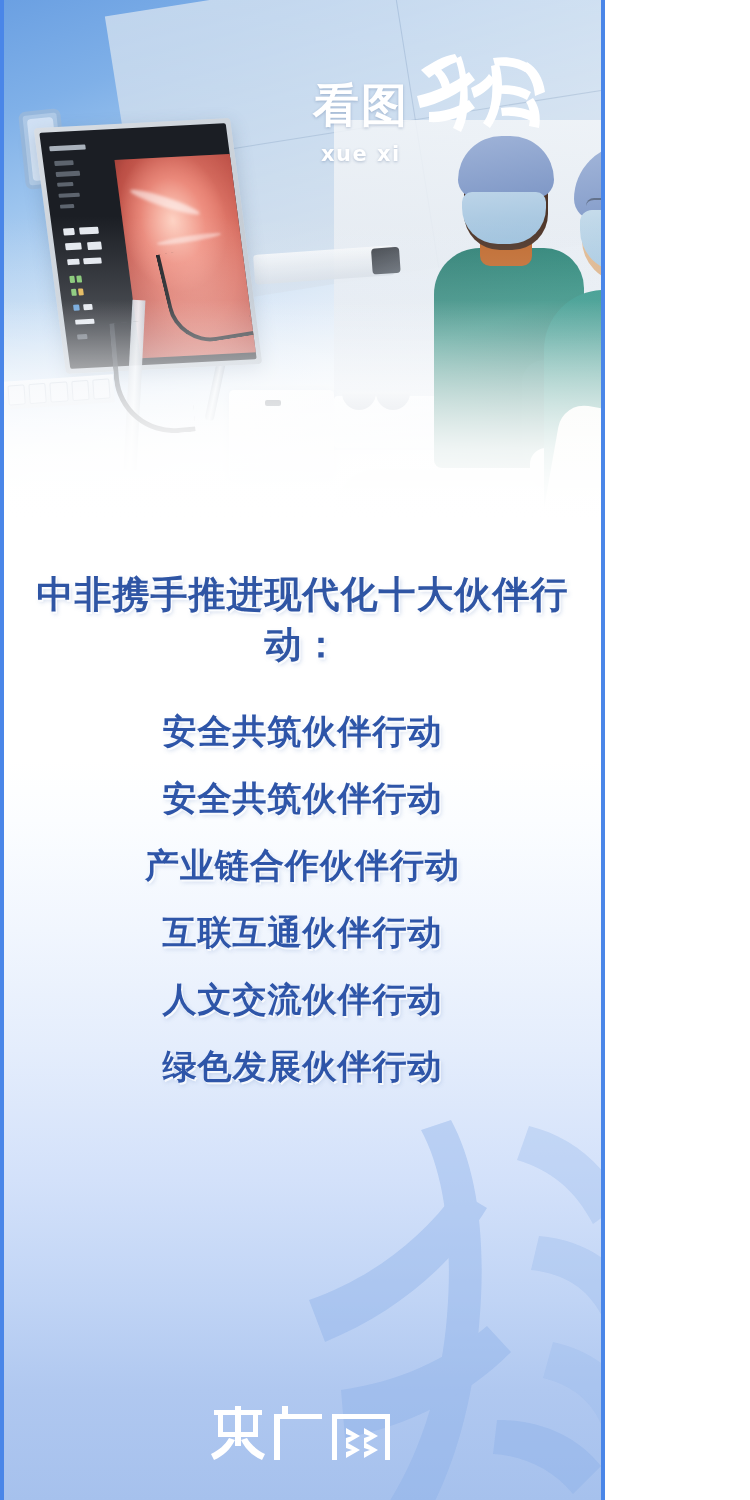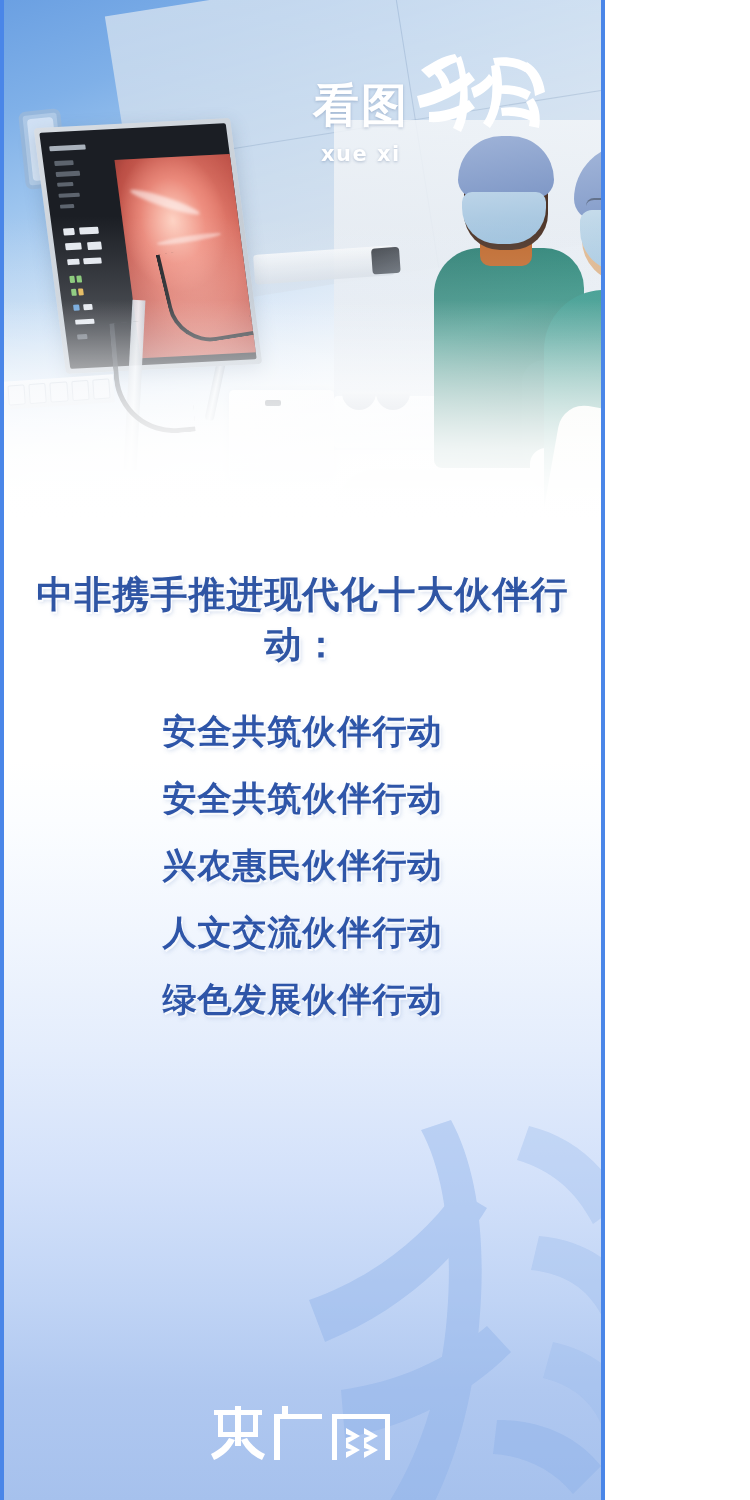--- a/index.html
+++ b/index.html
@@ -606,21 +606,22 @@
       </span>
     </div>
     <div class="brand-pinyin">xue xi</div>
   </div>
 
   <div class="content">
     <div class="headline">中非携手推进现代化十大伙伴行动：</div>
     <div class="actions">
       <div class="action-item">安全共筑伙伴行动</div>
       <div class="action-item">安全共筑伙伴行动</div>
-      <div class="action-item">兴农惠民伙伴行动</div>
+      <div class="action-item">产业链合作伙伴行动</div>
+      <div class="action-item">互联互通伙伴行动</div>
       <div class="action-item">人文交流伙伴行动</div>
       <div class="action-item">绿色发展伙伴行动</div>
     </div>
   </div>
 
   <div class="footer">
     <div class="footer-logo">
       <svg viewBox="0 0 190 58" xmlns="http://www.w3.org/2000/svg" aria-label="央广网">
         <g fill="#ffffff">
 

